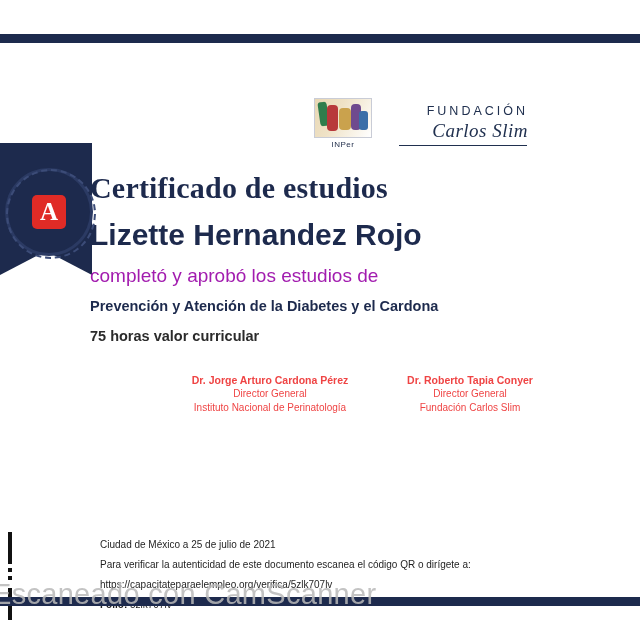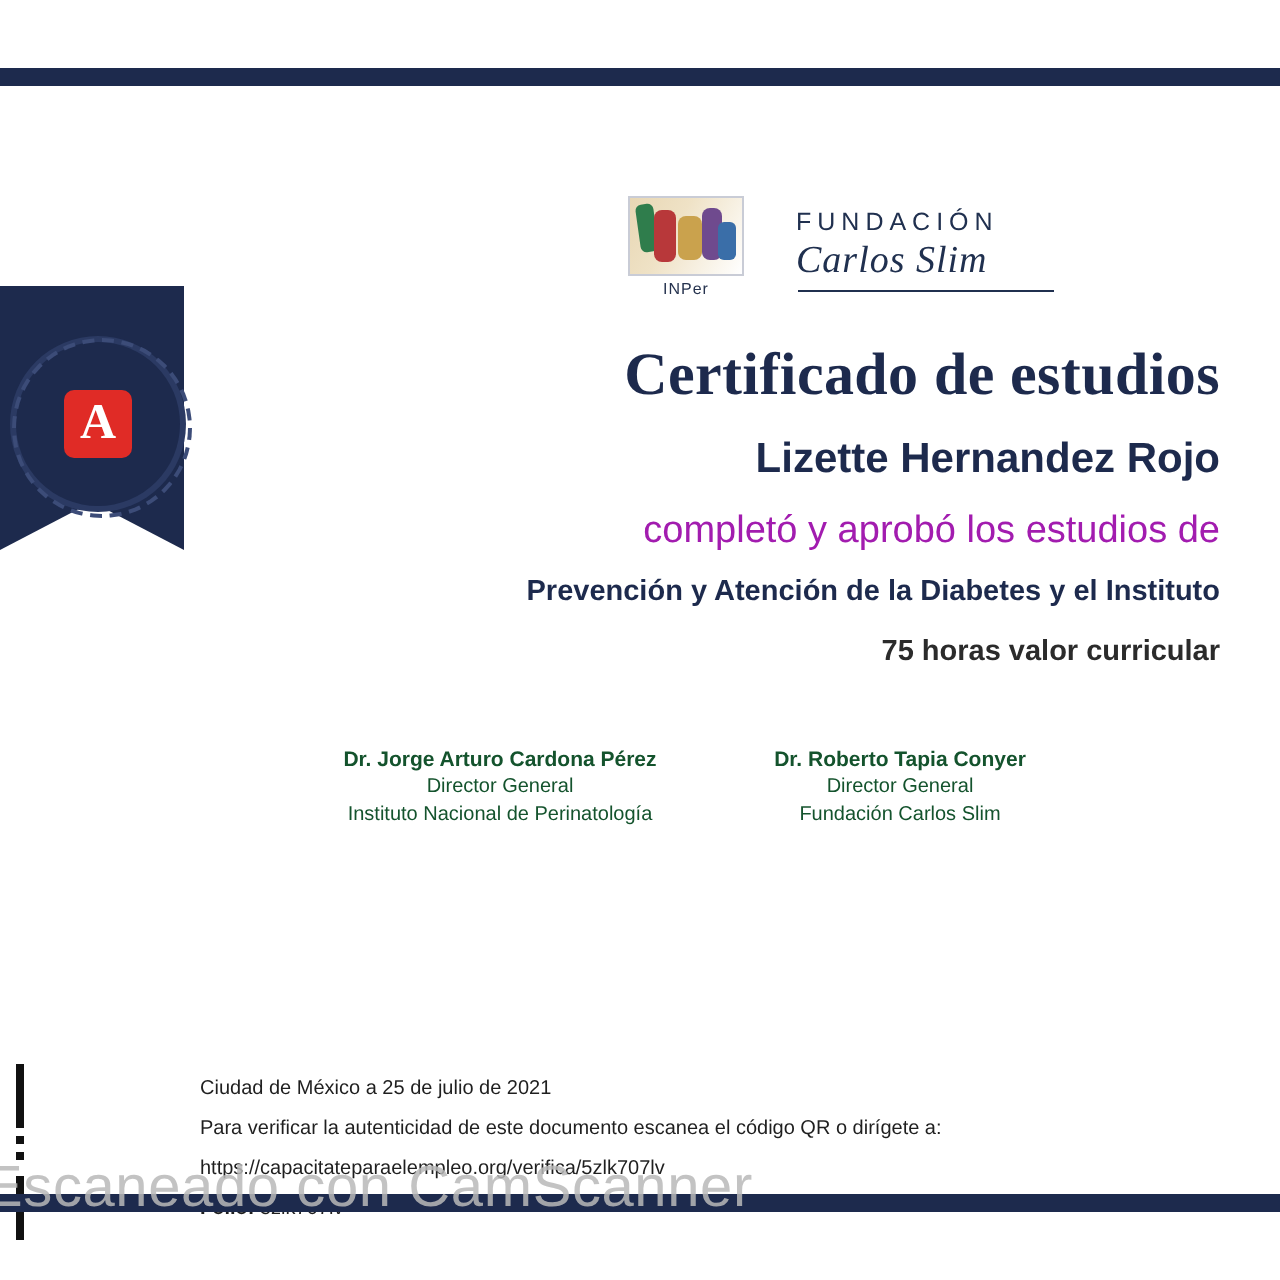--- a/index.html
+++ b/index.html
@@ -152,21 +152,21 @@
     letter-spacing: .5px;
     color: #26334f;
     margin-top: 2px;
     font-weight: normal;
   }
   .fcs {
     position: absolute;
     left: 398px;
     top: 6px;
     width: 130px;
-    text-align: left;
+    text-align: right;
     color: #20304f;
   }
   .fcs-line1 {
     font-size: 12.5px;
     letter-spacing: 3px;
     font-weight: normal;
   }
   .fcs-line2 {
     font-family: "Liberation Serif", serif;
     font-style: italic;
@@ -179,39 +179,39 @@
     height: 1px;
     background: #20304f;
     margin: 3px auto 0 auto;
   }
   
   .body-block {
     position: absolute;
     left: 90px;
     top: 128px;
     width: 520px;
-    text-align: right;
+    text-align: left;
     color: #1d2a4d;
   }
   .title {
     font-size: 30px;
     font-weight: bold;
     font-family: "Liberation Serif", serif;
     letter-spacing: .2px;
     color: #1d2a4d;
   }
   .subtitle {
     margin-top: 14px;
     font-size: 19px;
     color: #2b2b2b;
     font-family: "Liberation Sans", sans-serif;
   }
   .name {
     margin-top: 13px;
-    font-size: 21px;
+    font-size: 30px;
     font-weight: bold;
     color: #1d2a4d;
     font-family: "Liberation Sans", sans-serif;
   }
   .completed {
     margin-top: 13px;
     font-size: 19px;
     color: #a21caf;
   }
   .course {
@@ -226,22 +226,22 @@
     font-weight: bold;
     color: #2b2b2b;
   }
   
   .signatures {
     position: absolute;
     left: 150px;
     top: 330px;
     width: 420px;
     display: flex;
-    justify-content: flex-start;
-    color: #14532d;
+    justify-content: flex-end;
+    color: #ef4444;
   }
   .sig {
     width: 200px;
     text-align: center;
     font-size: 10px;
     line-height: 14px;
   }
   .sig .sig-name {
     font-weight: bold;
     font-size: 10.5px;
@@ -325,21 +325,21 @@
         <div class="fcs-line1">FUNDACIÓN</div>
         <div class="fcs-line2">Carlos Slim</div>
         <div class="fcs-rule"></div>
       </div>
     </div>
 
     <div class="body-block">
       <div class="title">Certificado de estudios</div>
       <div class="name">Lizette Hernandez Rojo</div>
       <div class="completed">completó y aprobó los estudios de</div>
-      <div class="course">Prevención y Atención de la Diabetes y el Instituto</div>
+      <div class="course">Prevención y Atención de la Diabetes y el Cardona</div>
       <div class="hours">75 horas valor curricular</div>
     </div>
 
     <div class="signatures">
       <div class="sig">
         <div class="sig-name">Dr. Jorge Arturo Cardona Pérez</div>
         <div>Director General</div>
         <div>Instituto Nacional de Perinatología</div>
       </div>
       <div class="sig">

